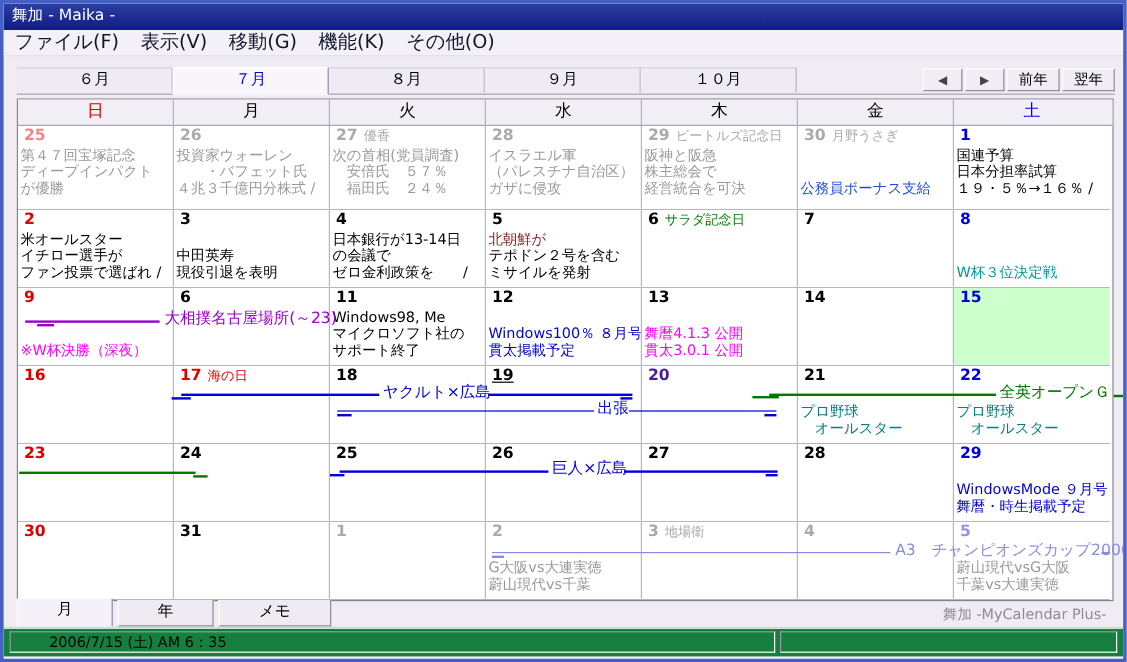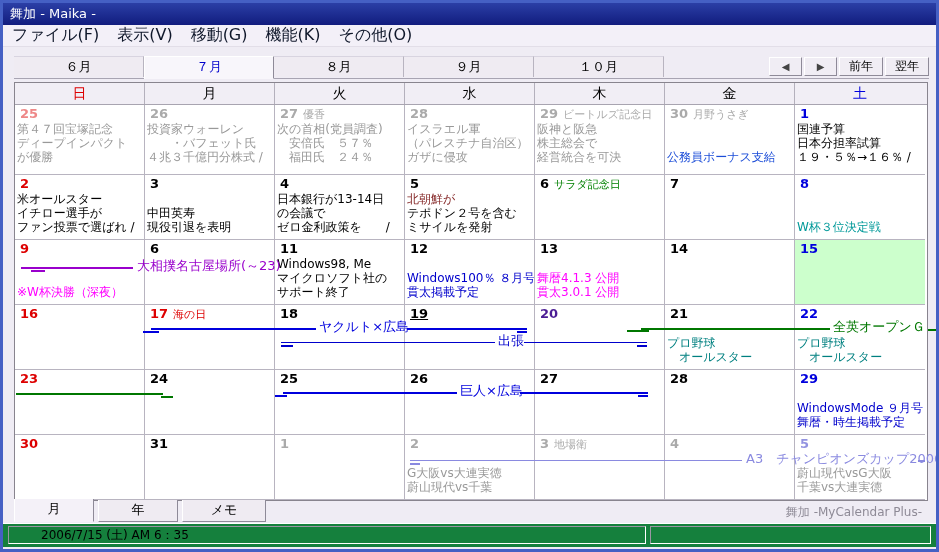--- a/index.html
+++ b/index.html
@@ -36,21 +36,21 @@
 
   
   .anno-line{position:absolute;}
   .anno-tick{position:absolute;height:2px;}
   .anno-label{position:absolute;transform:translateY(-54%);font-size:13px;line-height:14px;white-space:nowrap;background:transparent;}
 
   
   .btabs{position:absolute;left:11px;top:497px;height:22px;display:flex;gap:4px;}
   .btab{width:80px;box-sizing:border-box;text-align:center;font-size:13px;line-height:20px;background:#EFEBF2;border:1px solid;border-color:#D0CCD8 #8E8A98 #8E8A98 #FFF;border-top:none;cursor:default;}
   .btab.sel{background:#F4F1F8;border-color:#FFF #8E8A98 #F4F1F8 #FFF;margin-top:-1px;height:23px;color:#000;}
-  .btab.wide{width:84px;}
+  .btab.wide{width:94px;}
   .brand{position:absolute;right:14px;top:501px;font-size:12px;color:#8E8A96;}
   .statusbar{position:absolute;left:0;right:0;top:520px;height:23px;background:#15803d;border-top:1px solid #FFF;}
   .status-seg{position:absolute;top:2px;height:18px;box-sizing:border-box;border:1px solid;border-color:#9A96A4 #FFF #FFF #9A96A4;font-size:12px;line-height:16px;color:#000;}
   .seg1{left:5px;width:638px;padding-left:32px;}
   .seg2{left:647px;right:5px;}
 </style>
 </head>
 <body>
 
 <div class="window">

